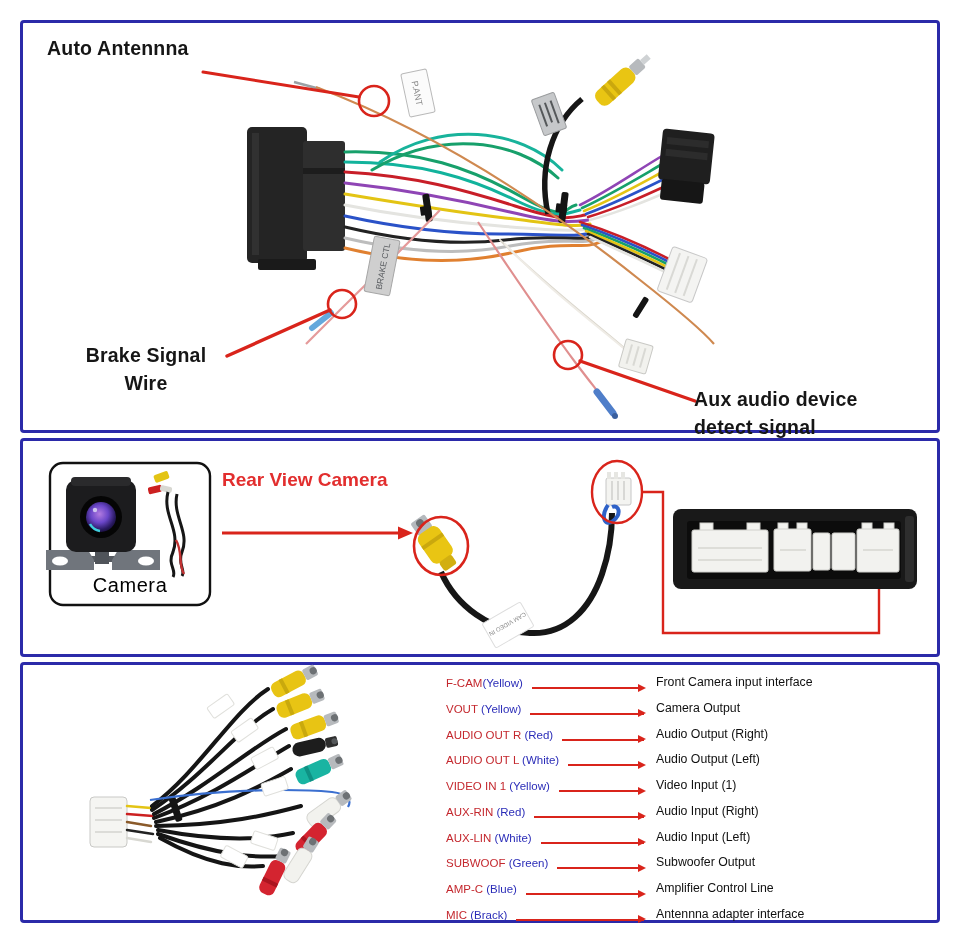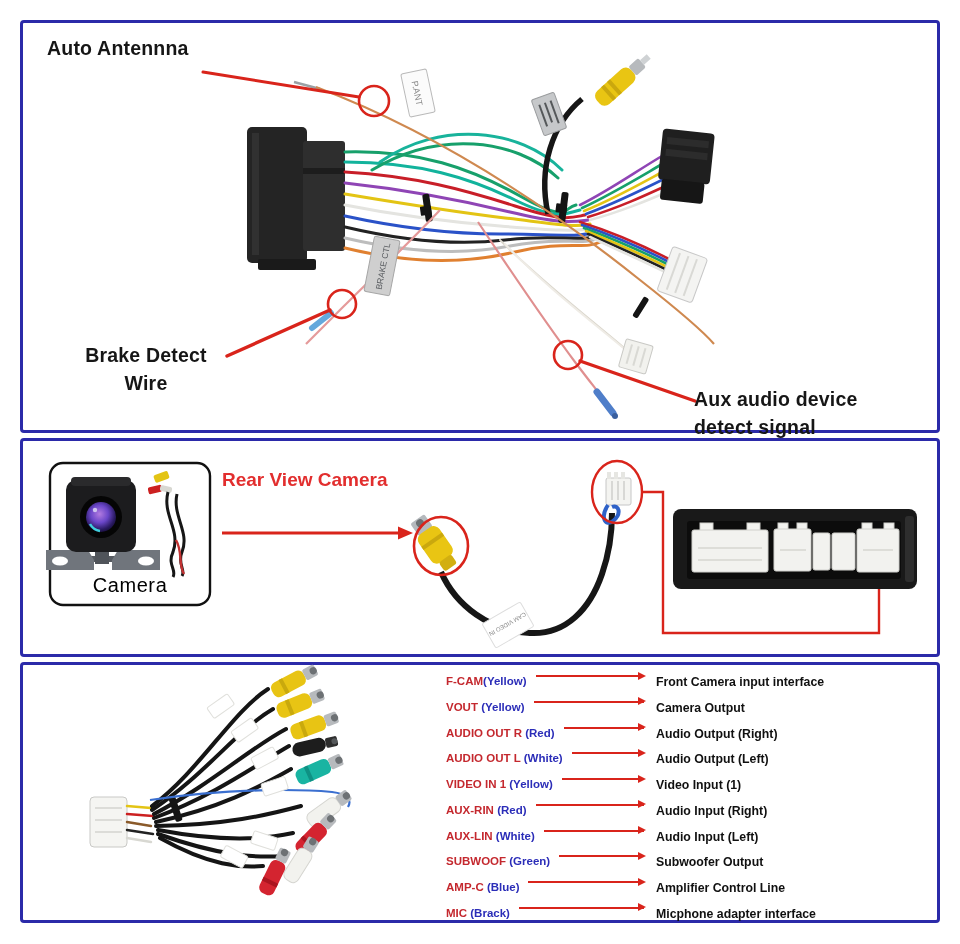--- a/index.html
+++ b/index.html
@@ -21,21 +21,21 @@
   #art{position:absolute;left:0;top:0;z-index:2;pointer-events:none}
   .txt{position:absolute;z-index:3}
   .lbl{font-size:19.5px;line-height:28px;font-weight:600;color:#161616;letter-spacing:.2px}
   #lbl-auto{left:47px;top:34px}
   #lbl-brake{left:58px;top:341px;width:176px;text-align:center}
   #lbl-aux{left:694px;top:385px;width:204px;}
   #p2-title{left:222px;top:468px;font-size:19px;line-height:24px;font-weight:700;color:var(--title-red)}
   #camera-caption{left:52px;top:574px;width:156px;text-align:center;font-size:20px;color:#000000;letter-spacing:.6px}
   #rows{position:absolute;left:446px;top:675px;width:492px;height:246px;z-index:3;
         display:flex;flex-direction:column;justify-content:space-between}
-  .row{display:flex;align-items:flex-start;font-weight:700}
+  .row{display:flex;align-items:flex-end;font-weight:400}
   .wname{font-size:11.5px;color:var(--label-red);white-space:pre}
   .wcolor{font-size:11.5px;color:var(--label-blue);white-space:pre}
   .lead{flex:1;height:0;border-top:2px solid var(--accent-red);margin:0 12px 0 9px;position:relative}
   .lead::after{content:"";position:absolute;right:-2px;top:-5.5px;width:0;height:0;
        border-top:4.5px solid transparent;border-bottom:4.5px solid transparent;
        border-left:8px solid var(--accent-red)}
   .desc{width:282px;font-size:12.3px;color:var(--desc-black)}
   .ann-stroke{stroke:var(--accent-red);fill:none}
   .ann-fill{fill:var(--accent-red)}
   text{font-family:"Liberation Sans","DejaVu Sans",sans-serif}
@@ -357,21 +357,21 @@
       <rect x="288" y="868" width="13" height="12" rx="2" fill="#b7babd"></rect>
       <circle cx="298" cy="874" r="3.6" fill="#6d7174"></circle>
     </g>
   </g>
 </svg>
 
 <div class="txt lbl" id="lbl-auto">
   <div>Auto Antennna</div>
 </div>
 <div class="txt lbl" id="lbl-brake">
-  <div>Brake Detect</div>
+  <div>Brake Signal</div>
   <div>Wire</div>
 </div>
 <div class="txt lbl" id="lbl-aux">
   <div>Aux audio device</div>
   <div>detect signal</div>
 </div>
 <div class="txt" id="p2-title">
   <div>Rear View Camera</div>
 </div>
 <div class="txt" id="camera-caption">Camera</div>
@@ -438,15 +438,15 @@
       <span class="wname">AMP-C </span>
       <span class="wcolor">(Blue)</span>
       <div class="lead"></div>
       <span class="desc">Amplifier Control Line</span>
     </div>
 
     <div class="row">
       <span class="wname">MIC </span>
       <span class="wcolor">(Brack)</span>
       <div class="lead"></div>
-      <span class="desc">Micphone adapter interface</span>
+      <span class="desc">Antennna adapter interface</span>
     </div>
   </div>
 
 </body></html>

